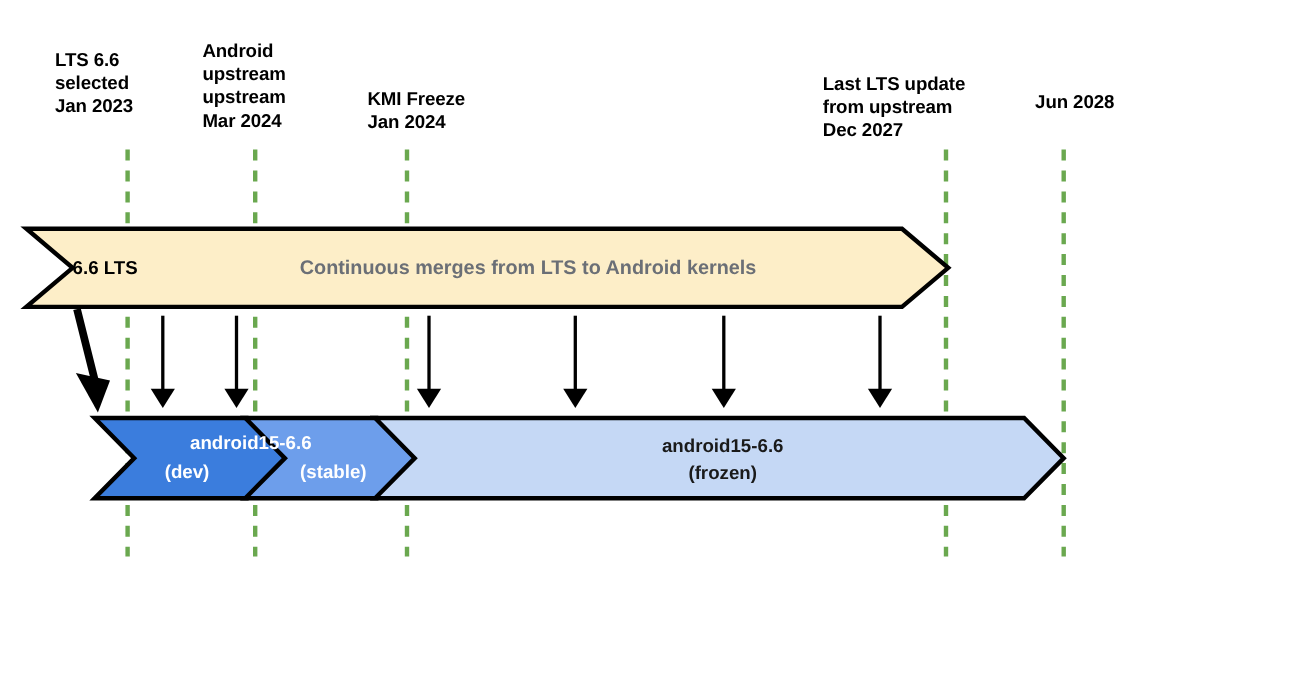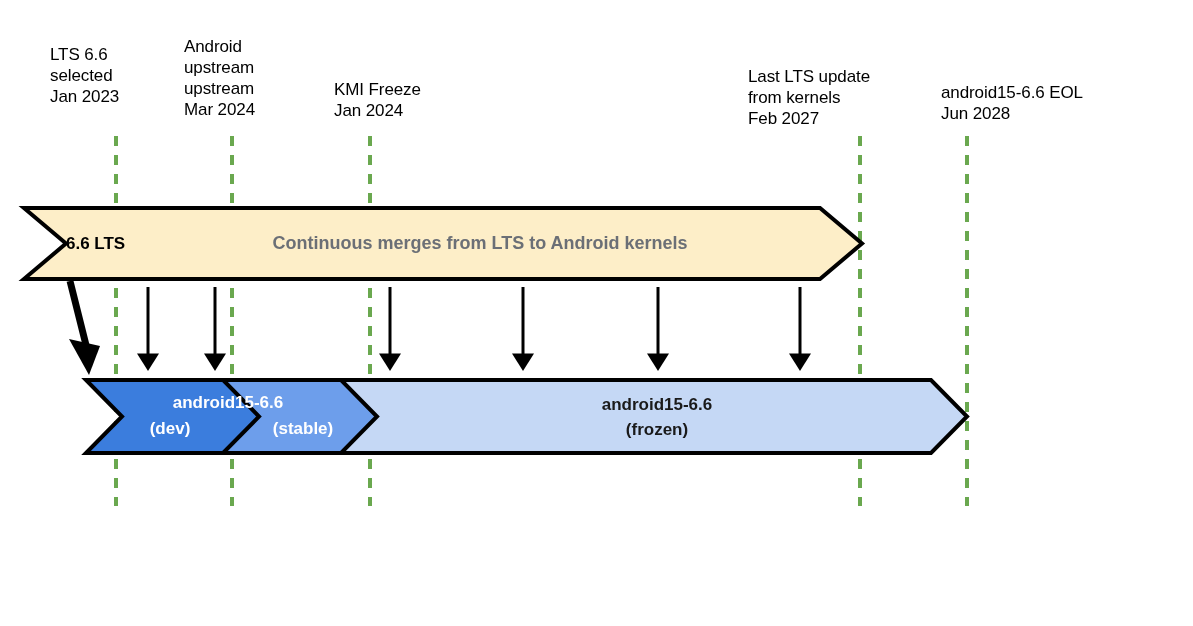--- a/index.html
+++ b/index.html
@@ -22,21 +22,21 @@
     position: absolute;
     top: 0;
     left: 0;
     width: 1193px;
     height: 626px;
   }
   .milestone-label {
     position: absolute;
     font-family: "Liberation Sans", sans-serif;
     font-size: 17px;
-    font-weight: normal;
+    font-weight: bold;
     color: #000000;
     line-height: 21px;
     white-space: pre;
     letter-spacing: -0.1px;
   }
   .bar-text {
     font-family: "Liberation Sans", sans-serif;
     font-weight: bold;
     text-anchor: middle;
     dominant-baseline: middle;
@@ -128,17 +128,17 @@
         <text class="bar-text blue-label-dark" x="657" y="406">android15-6.6</text>
         <text class="bar-text blue-label-dark" x="657" y="431">(frozen)</text>
       </g>
 
   </svg>
 
   <div id="milestone-labels">
       <div class="milestone-label" style="left: 50px; top: 44px;"><div>LTS 6.6</div><div>selected</div><div>Jan 2023</div></div>
       <div class="milestone-label" style="left: 184px; top: 36px;"><div>Android</div><div>upstream</div><div>upstream</div><div>Mar 2024</div></div>
       <div class="milestone-label" style="left: 334px; top: 79px;"><div>KMI Freeze</div><div>Jan 2024</div></div>
-      <div class="milestone-label" style="left: 748px; top: 66px;"><div>Last LTS update</div><div>from kernels</div><div>Feb 2027</div></div>
-      <div class="milestone-label" style="left: 941px; top: 82px;"><div>android15-6.6 EOL</div><div>Jun 2028</div></div>
+      <div class="milestone-label" style="left: 748px; top: 66px;"><div>Last LTS update</div><div>from upstream</div><div>Dec 2027</div></div>
+      <div class="milestone-label" style="left: 941px; top: 82px;"><div>Jun 2028</div></div>
     </div>
 
 </div>
 
 </body></html>

